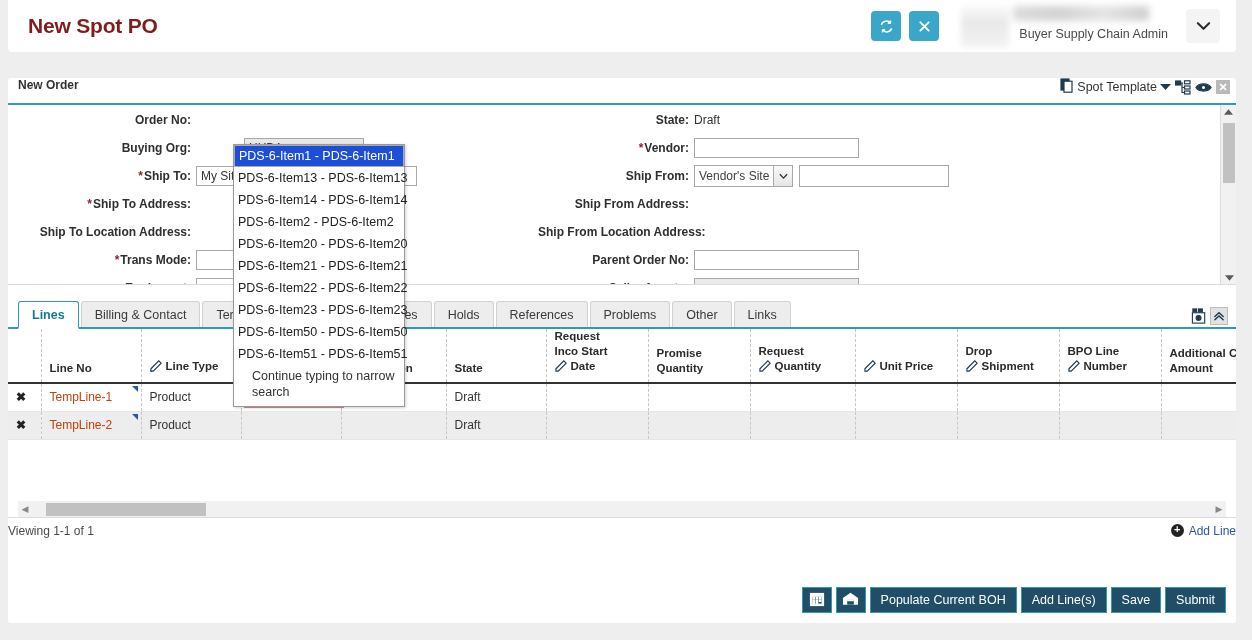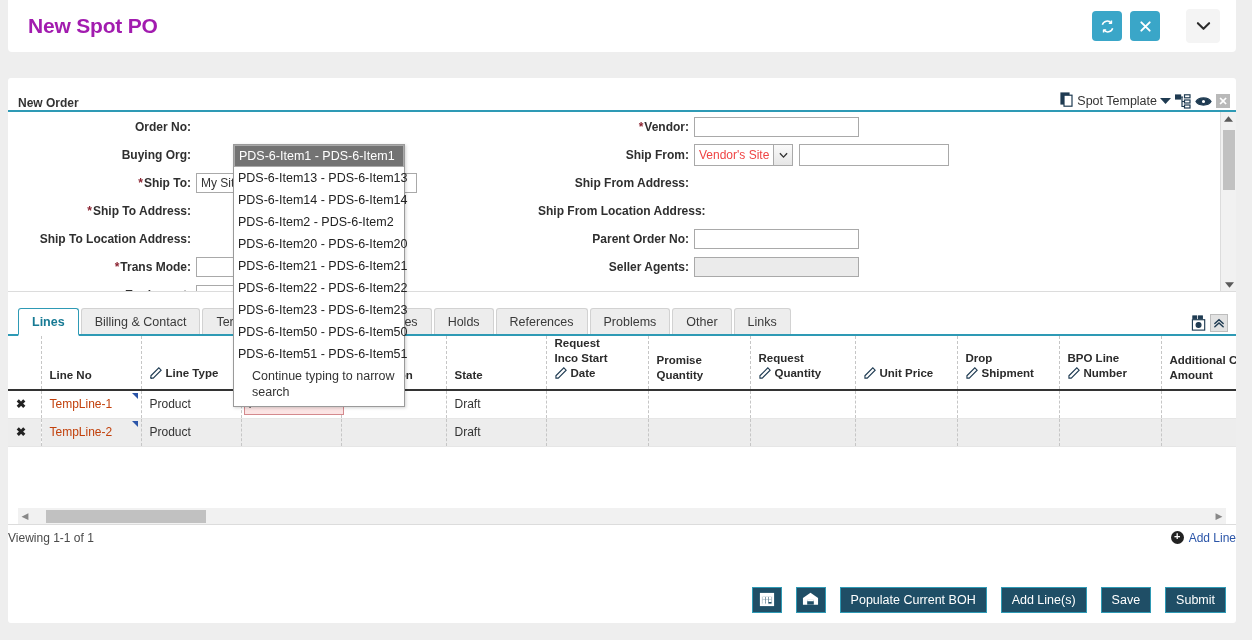--- a/index.html
+++ b/index.html
@@ -14,21 +14,21 @@
   }
 
   
   .topbar {
     position: absolute; left: 8px; top: 0; width: 1228px; height: 52px;
     background: #ffffff;
     border-radius: 0 0 4px 4px;
     display: flex; align-items: center;
   }
   .page-title {
-    font-size: 21px; font-weight: bold; color: #a21caf;
+    font-size: 21px; font-weight: bold; color: #7f1d1d;
     margin-left: 20px; letter-spacing: -0.2px;
   }
   .topbar-right {
     margin-left: auto; display: flex; align-items: center; height: 100%;
     padding-right: 16px;
   }
   .tealbtn {
     width: 30px; height: 30px; background: #3aa6c8;
     border: none; border-radius: 4px; color: #fff;
     display: flex; align-items: center; justify-content: center;
@@ -60,22 +60,22 @@
   }
 
   
   .card {
     position: absolute; left: 8px; top: 78px; width: 1228px; height: 545px;
     background: #ffffff; border-radius: 3px;
   }
 
   
   .panel-head {
-    position: relative; height: 34px; border-bottom: 2px solid #2e9ab5;
-    display: flex; align-items: flex-end; gap: 24px;
+    position: relative; height: 27px; border-bottom: 2px solid #2e9ab5;
+    display: flex; align-items: flex-start; gap: 24px;
   }
   .panel-head-title {
     margin-left: 10px; font-size: 12px; font-weight: bold; color: #333;
   }
   .panel-head-right {
     margin-left: auto; display: flex; align-items: center;
     padding-right: 6px; gap: 4px;
   }
   .spot-template {
     display: flex; align-items: center; gap: 3px;
@@ -112,21 +112,21 @@
     height: 20px; border: 1px solid #a9a9a9; background: #fff;
     font-family: "Liberation Sans", sans-serif; font-size: 12px;
     padding: 0 4px; color: #333;
   }
   .inp.readonly { background: #e8e8e8; }
   .inp.gray { background: #ebebeb; }
   .selwrap { display: flex; align-items: stretch; }
   .sel {
     height: 22px; border: 1px solid #a9a9a9; background: #fff;
     font-size: 12px; padding: 0 4px; display: flex; align-items: center;
-    color: #ef4444;
+    color: #404040;
   }
   .sel-arrow {
     width: 19px; height: 22px; border: 1px solid #a9a9a9; border-left: none;
     background: linear-gradient(180deg,#fafafa,#e6e6e6);
     display: flex; align-items: center; justify-content: center;
     cursor: pointer;
   }
 
   
   .vscroll {
@@ -224,41 +224,41 @@
   }
   .plus-circ {
     width: 13px; height: 13px; border-radius: 50%; background: #222;
     color: #fff; font-size: 11px; line-height: 11px; text-align: center;
     font-weight: bold;
   }
 
   
   .actionbar {
     position: absolute; right: 10px; bottom: 10px;
-    display: flex; align-items: center; gap: 14px;
+    display: flex; align-items: center; gap: 4px;
   }
   .abtn {
     background: #1f4e66; color: #fff; border: 1px solid #2e9ab5;
     height: 26px; padding: 0 10px; font-size: 12.5px; cursor: pointer;
     font-family: "Liberation Sans", sans-serif;
     display: flex; align-items: center; justify-content: center;
   }
   .abtn.icon { width: 30px; padding: 0; }
 
   
   .dd {
     position: absolute; left: 233px; top: 144px; width: 172px;
     background: #fff; border: 1px solid #9a9a9a; z-index: 60;
     box-shadow: 1px 1px 3px rgba(0,0,0,.18);
   }
   .dd-item {
     height: 22px; display: flex; align-items: center; padding: 0 4px;
     font-size: 12.5px; color: #222; cursor: pointer; white-space: nowrap;
   }
-  .dd-item.sel { background: #737373; color: #fff; }
+  .dd-item.sel { background: #1d4ed8; color: #fff; }
   .dd-note {
     padding: 3px 4px 6px 18px; font-size: 12.5px; color: #333;
     line-height: 16px; cursor: default;
   }
 </style>
 </head>
 <body>
 
 <div class="topbar">
   <div class="page-title">New Spot PO</div>
@@ -274,20 +274,25 @@
       </span>
     </button>
     <button class="tealbtn">
       <span>
         <svg width="13" height="13" viewBox="0 0 14 14" stroke="#fff" stroke-width="2.1" stroke-linecap="round">
           <path d="M2.5 2.5 L11.5 11.5 M11.5 2.5 L2.5 11.5"></path>
         </svg>
       </span>
     </button>
 
+    <div class="user-chip">
+      <div class="avatar-blur"></div>
+      <div class="user-name-blur"></div>
+      <div class="user-role">Buyer Supply Chain Admin</div>
+    </div>
     <button class="chev-btn">
       <span>
         <svg width="15" height="10" viewBox="0 0 16 10" stroke="#2b2b2b" stroke-width="2.2" fill="none" stroke-linecap="round" stroke-linejoin="round">
           <path d="M2 2 L8 8 L14 2"></path>
         </svg>
       </span>
     </button>
   </div>
 </div>
 
@@ -357,20 +362,24 @@
         <div class="flabel"><span class="req">*</span><span>Trans Mode:</span></div>
         <input class="inp" style="width: 96px;">
       </div>
       <div class="frow">
         <div class="flabel">Equipment:</div>
         <input class="inp" style="width: 96px;">
       </div>
     </div>
 
     <div class="form-col form-right">
+      <div class="frow">
+        <div class="flabel">State:</div>
+        <div class="fval">Draft</div>
+      </div>
       <div class="frow">
         <div class="flabel"><span class="req">*</span><span>Vendor:</span></div>
         <input class="inp" style="width: 165px;">
       </div>
       <div class="frow">
         <div class="flabel">Ship From:</div>
         <div class="selwrap">
           <div class="sel">Vendor's Site</div>
           <div class="sel-arrow">
             <svg width="9" height="7" viewBox="0 0 10 7" stroke="#333" stroke-width="1.5" fill="none">

